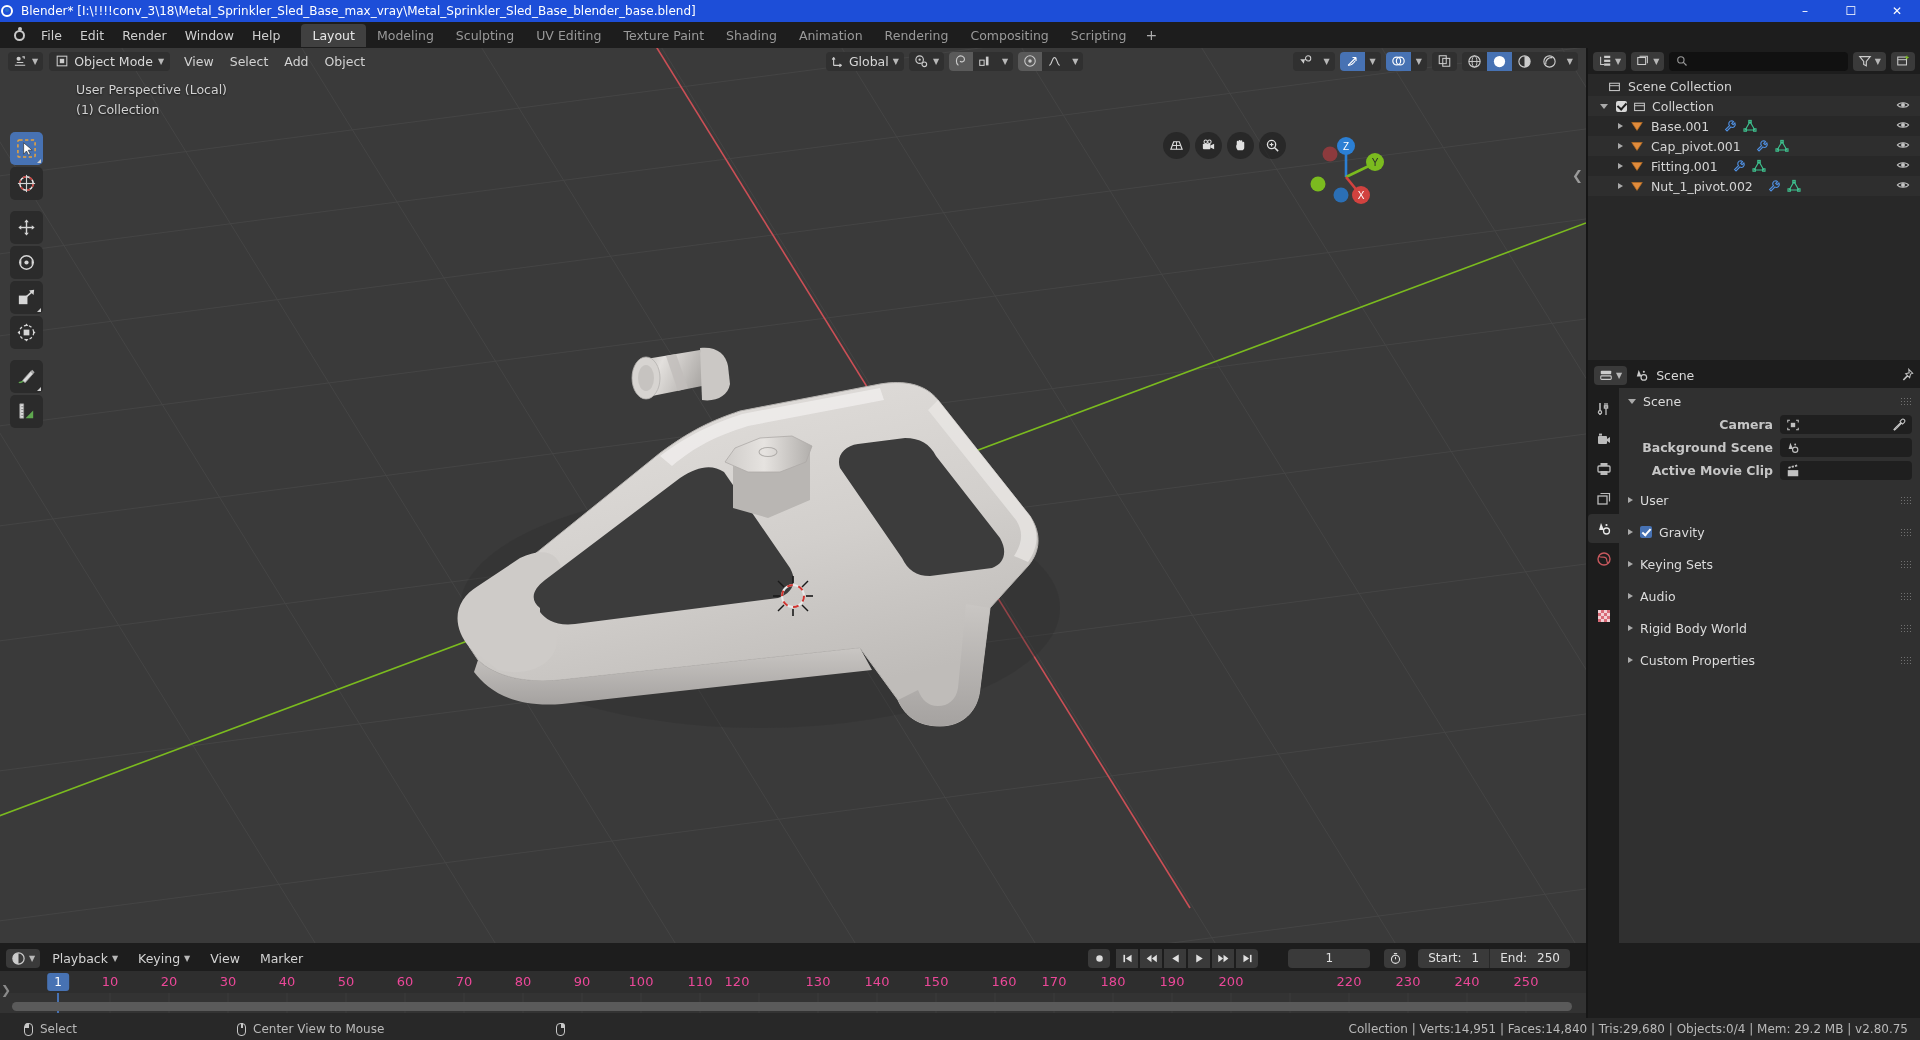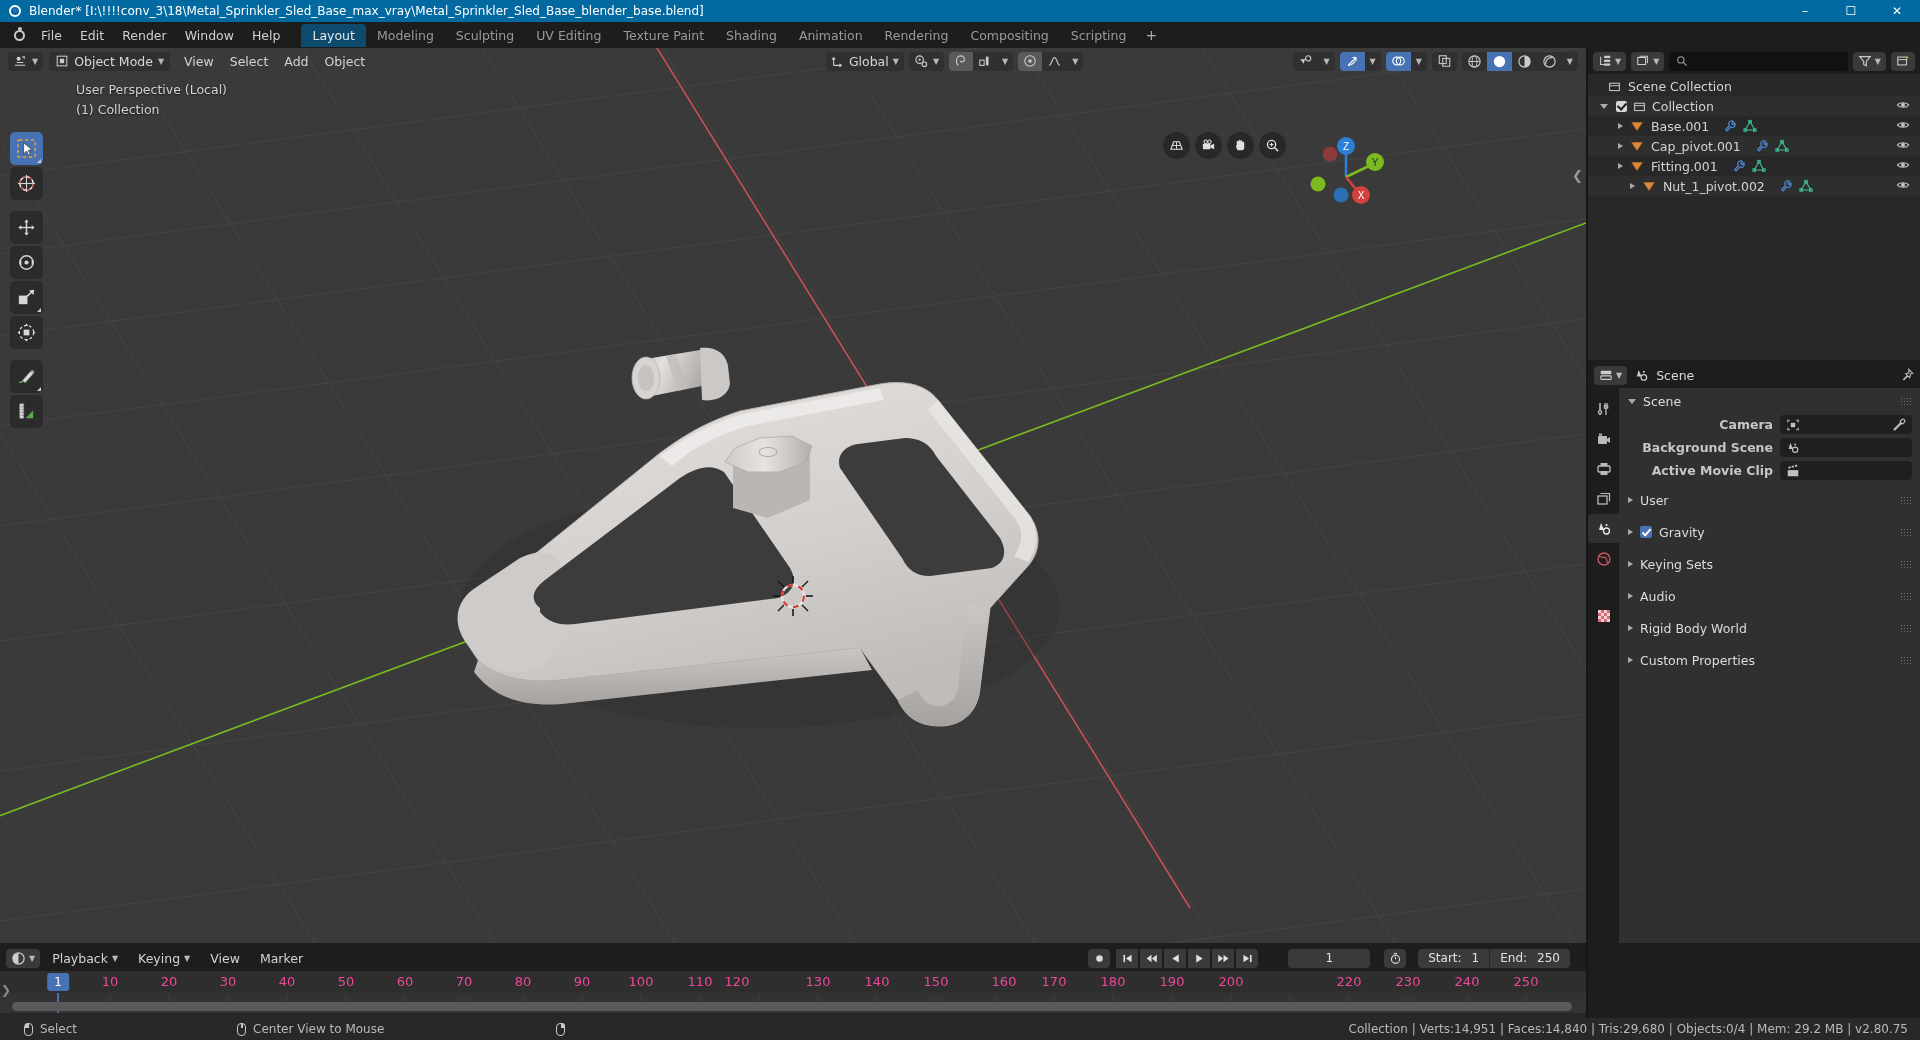--- a/index.html
+++ b/index.html
@@ -1,41 +1,41 @@
 <!DOCTYPE html>
 <html><head>
 <meta charset="utf-8">
 <style>
   * { margin:0; padding:0; box-sizing:border-box; }
   html,body { width:1920px; height:1040px; overflow:hidden; background:#1d1d1d;
     font-family:"DejaVu Sans", sans-serif; font-size:12.5px; color:#d8d8d8; -webkit-font-smoothing:antialiased; }
   .app { position:relative; width:1920px; height:1040px; }
 
   
-  .titlebar { position:absolute; left:0; top:0; width:1920px; height:22px; background:#0369a1;
-    display:flex; align-items:center; padding-left:8px; color:#fff; font-size:12px; }
+  .titlebar { position:absolute; left:0; top:0; width:1920px; height:22px; background:#1d4ed8;
+    display:flex; align-items:center; color:#fff; font-size:12px; }
   .titlebar .tb-icon { width:14px; height:14px; margin-right:7px; position:relative; flex:none; }
   .tb-icon .ring { position:absolute; inset:1px; border-radius:50%; border:2px solid #fff; }
   .tb-icon .dot { position:absolute; left:5px; top:4px; width:4px; height:4px; border-radius:50%; background:#2a6fc9; }
   .titlebar .tb-title { white-space:nowrap; overflow:hidden; }
   .win-btns { position:absolute; right:0; top:0; height:22px; display:flex; }
   .win-btn { width:46px; height:22px; display:flex; align-items:center; justify-content:center;
     color:#fff; font-size:12px; }
 
   
   .topbar { position:absolute; left:0; top:22px; width:1920px; height:26px; background:#1d1d1d;
     display:flex; align-items:center; }
   .blender-logo { width:26px; height:22px; margin-left:6px; position:relative; flex:none; }
   .blender-logo .bl-ring { position:absolute; left:8px; top:6px; width:11px; height:11px; border-radius:50%;
     border:2px solid #c8c8c8; }
   .blender-logo .bl-dot { position:absolute; left:12px; top:3px; width:4px; height:4px; border-radius:50%; background:#c8c8c8; }
   .menu-item { padding:3px 9px; font-size:12.5px; color:#d0d0d0; border-radius:3px; }
   .ws-tabs { display:flex; align-items:center; margin-left:12px; }
   .ws-tab { padding:4px 11px; font-size:12.5px; color:#9a9a9a; border-radius:4px 4px 0 0; }
-  .ws-tab.active { background:#0c4a6e; color:#e8e8e8; }
+  .ws-tab.active { background:#404040; color:#e8e8e8; }
   .ws-add { padding:2px 8px; color:#b0b0b0; font-size:14px; }
   .topbar-right { position:absolute; right:6px; top:22px; height:26px; display:flex; align-items:center; gap:4px; }
   .id-block { display:flex; align-items:center; height:19px; background:#282828; border-radius:4px; overflow:hidden; }
   .id-icon-btn { display:flex; align-items:center; gap:2px; padding:0 4px 0 5px; height:19px; background:#3a3a3a; }
   .id-name { padding:0 10px 0 7px; height:19px; display:flex; align-items:center; background:#282828;
     font-size:12px; color:#dcdcdc; min-width:96px; }
   .id-btn { width:20px; height:19px; display:flex; align-items:center; justify-content:center; background:#3a3a3a; }
   .id-btn.dim { background:#282828; color:#6b6b6b; }
   .caret { font-size:8px; color:#b8b8b8; }
 
@@ -784,21 +784,21 @@
               <rect x="12.1" y="11.2" width="2.8" height="2.8" fill="none" stroke="#3ec28f" stroke-width="1.2"></rect>
             </svg>
         </span>
         <span class="out-eye">
           <svg width="14" height="14" viewBox="0 0 16 16">
               <path d="M1.5 8 C4 4.5 12 4.5 14.5 8 C12 11.5 4 11.5 1.5 8 Z" fill="none" stroke="#c6c6c6" stroke-width="1.2"></path>
               <circle cx="8" cy="8" r="2.2" fill="#c6c6c6"></circle>
             </svg>
         </span>
       </div>
-      <div class="out-row alt" style="padding-left:42px;text-align:center;">
+      <div class="out-row alt" style="padding-left:30px;text-align:center;">
         <span class="tri"></span>
         <span style="width:7px"></span>
         <span style="display:inline-flex;">
           <svg width="14" height="14" viewBox="0 0 16 16">
               <path d="M2 4 L14 4 L8 13 Z" fill="#e08b3c" stroke="#b06a24" stroke-width="0.9"></path>
             </svg>
         </span>
         <span style="width:7px"></span>
         <span>Nut_1_pivot.002</span>
         <span style="width:14px"></span>

